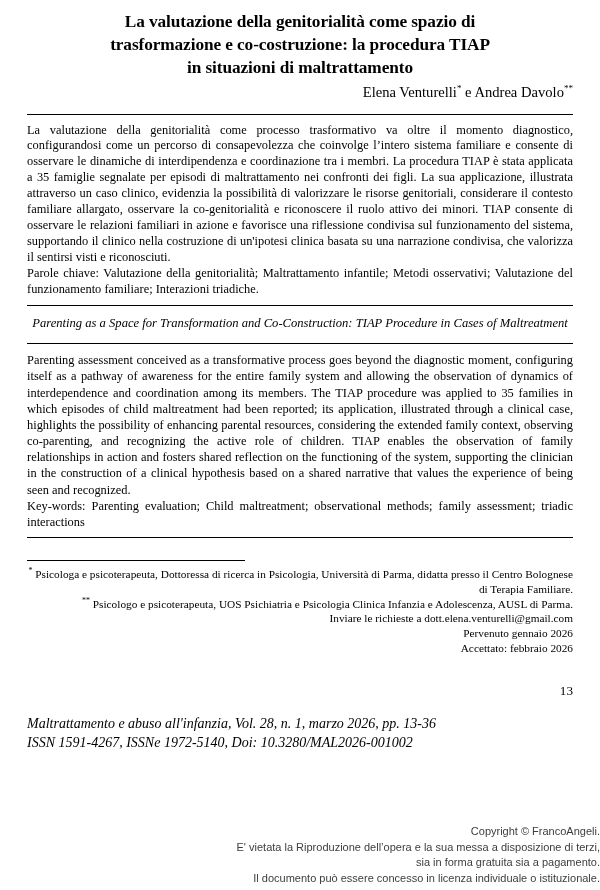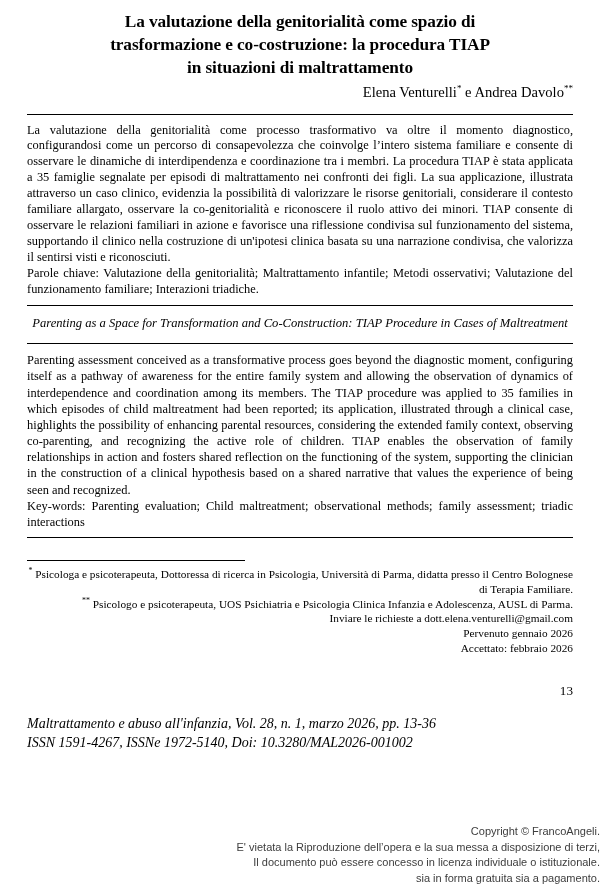--- a/index.html
+++ b/index.html
@@ -197,16 +197,16 @@
     <div class="journal">
       <p>Maltrattamento e abuso all'infanzia, Vol. 28, n. 1, marzo 2026, pp. 13-36</p>
       <p>ISSN 1591-4267, ISSNe 1972-5140, Doi: 10.3280/MAL2026-001002</p>
     </div>
 
   </div>
 
   <div class="copyright">
     <p>Copyright © FrancoAngeli.</p>
     <p>E' vietata la Riproduzione dell’opera e la sua messa a disposizione di terzi,</p>
+    <p>sia in forma gratuita sia a pagamento.</p>
     <p>Il documento può essere concesso in licenza individuale o istituzionale.</p>
-    <p>sia in forma gratuita sia a pagamento.</p>
   </div>
 </div>
 
 </body></html>

